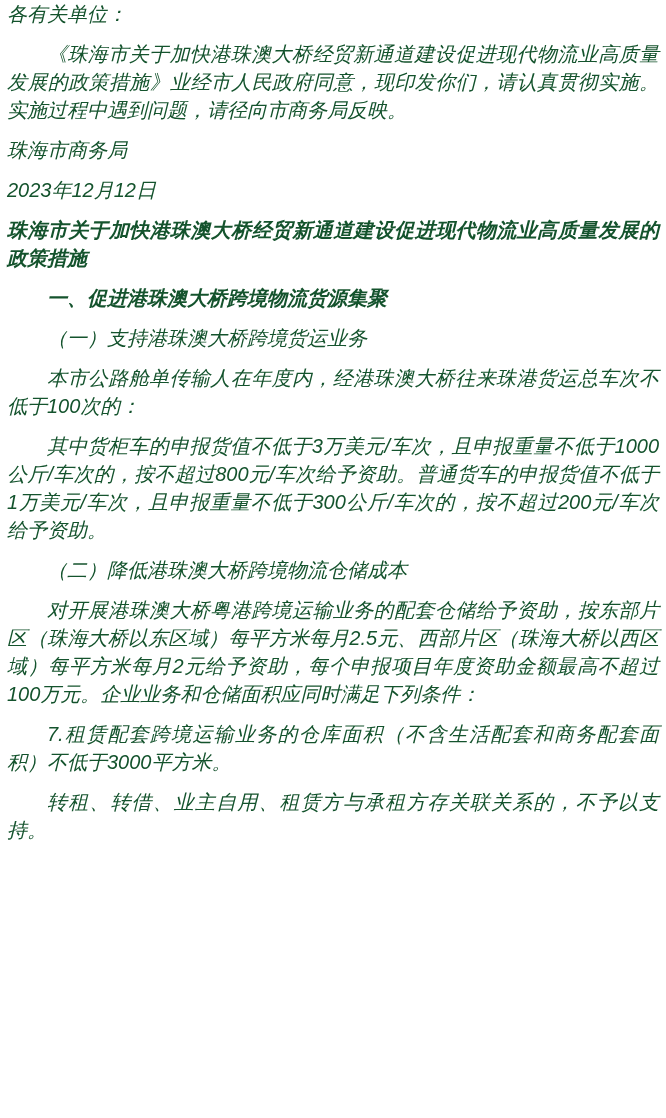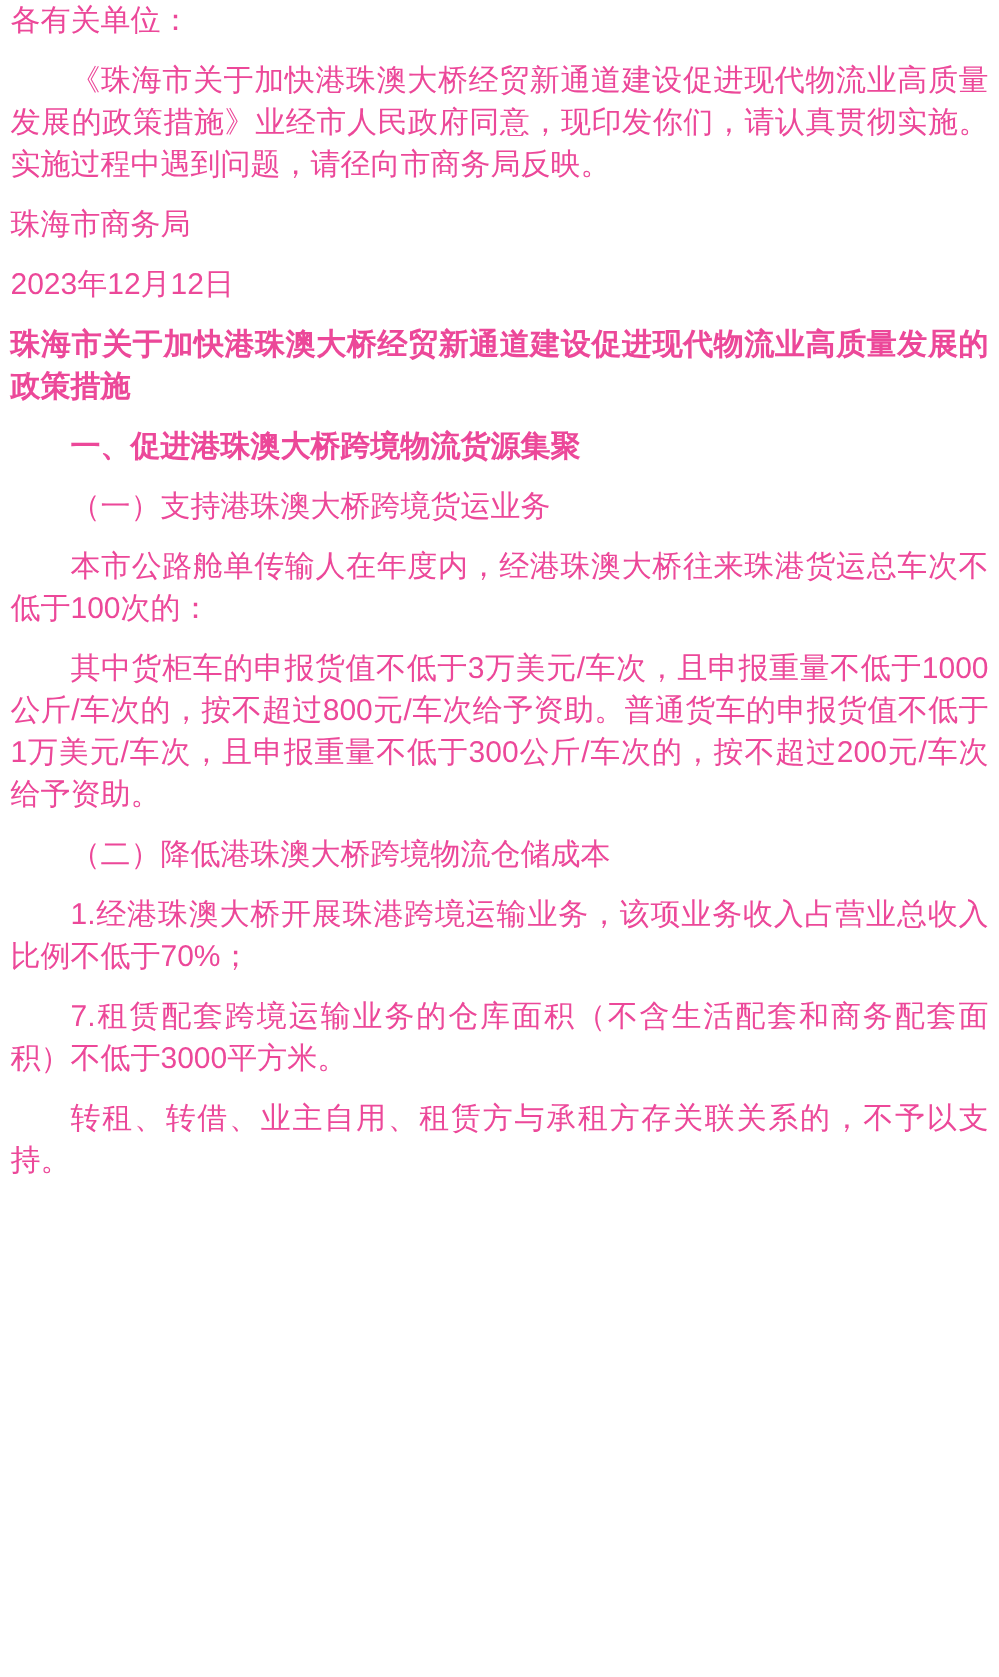--- a/index.html
+++ b/index.html
@@ -32,27 +32,27 @@
   .p-title {
     font-weight: bold;
     text-align: center;
     text-indent: 0;
     margin: 46px 0 14px 0;
   }
 </style>
 </head>
 <body style="background: rgb(255, 255, 255);">
 
-<div class="page" style="color: #ec4899;">
+<div class="page" style="color: #14532d; font-style: italic;">
   <p>各有关单位：</p>
   <p class="p-indent">《珠海市关于加快港珠澳大桥经贸新通道建设促进现代物流业高质量发展的政策措施》业经市人民政府同意，现印发你们，请认真贯彻实施。实施过程中遇到问题，请径向市商务局反映。</p>
   <p class="p-right">珠海市商务局</p>
   <p class="p-right">2023年12月12日</p>
   <p class="p-title">珠海市关于加快港珠澳大桥经贸新通道建设促进现代物流业高质量发展的政策措施</p>
   <p class="p-heading">一、促进港珠澳大桥跨境物流货源集聚</p>
   <p class="p-indent">（一）支持港珠澳大桥跨境货运业务</p>
   <p class="p-indent">本市公路舱单传输人在年度内，经港珠澳大桥往来珠港货运总车次不低于100次的：</p>
   <p class="p-indent">其中货柜车的申报货值不低于3万美元/车次，且申报重量不低于1000公斤/车次的，按不超过800元/车次给予资助。普通货车的申报货值不低于1万美元/车次，且申报重量不低于300公斤/车次的，按不超过200元/车次给予资助。</p>
   <p class="p-indent">（二）降低港珠澳大桥跨境物流仓储成本</p>
-  <p class="p-indent">1.经港珠澳大桥开展珠港跨境运输业务，该项业务收入占营业总收入比例不低于70%；</p>
+  <p class="p-indent">对开展港珠澳大桥粤港跨境运输业务的配套仓储给予资助，按东部片区（珠海大桥以东区域）每平方米每月2.5元、西部片区（珠海大桥以西区域）每平方米每月2元给予资助，每个申报项目年度资助金额最高不超过100万元。企业业务和仓储面积应同时满足下列条件：</p>
   <p class="p-indent">7.租赁配套跨境运输业务的仓库面积（不含生活配套和商务配套面积）不低于3000平方米。</p>
   <p class="p-indent">转租、转借、业主自用、租赁方与承租方存关联关系的，不予以支持。</p>
 </div>
 
 </body></html>

